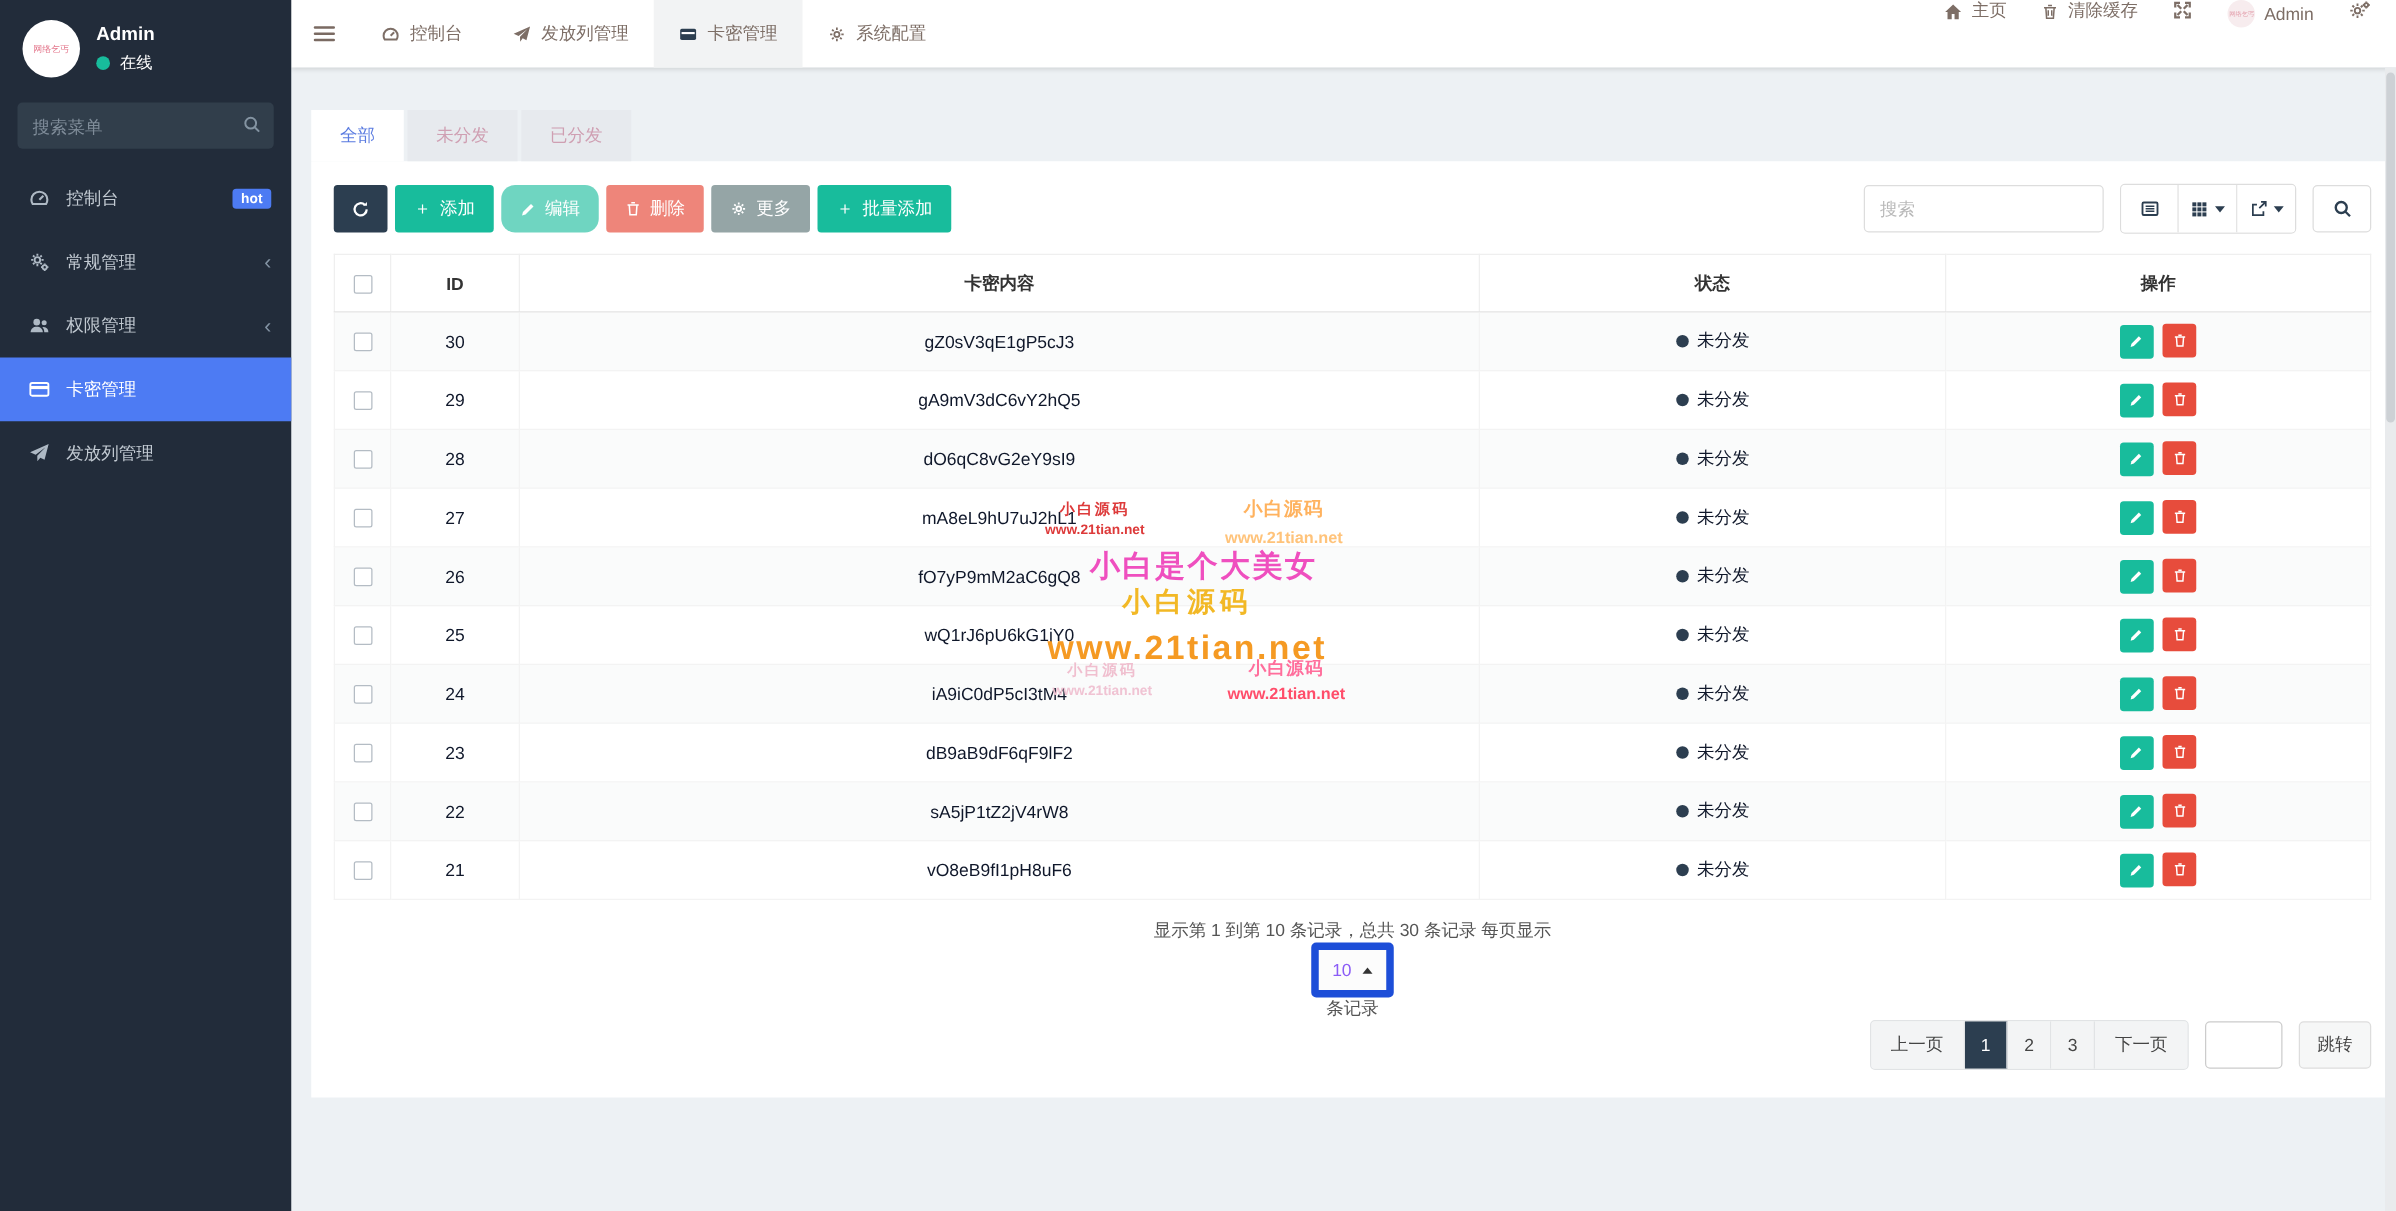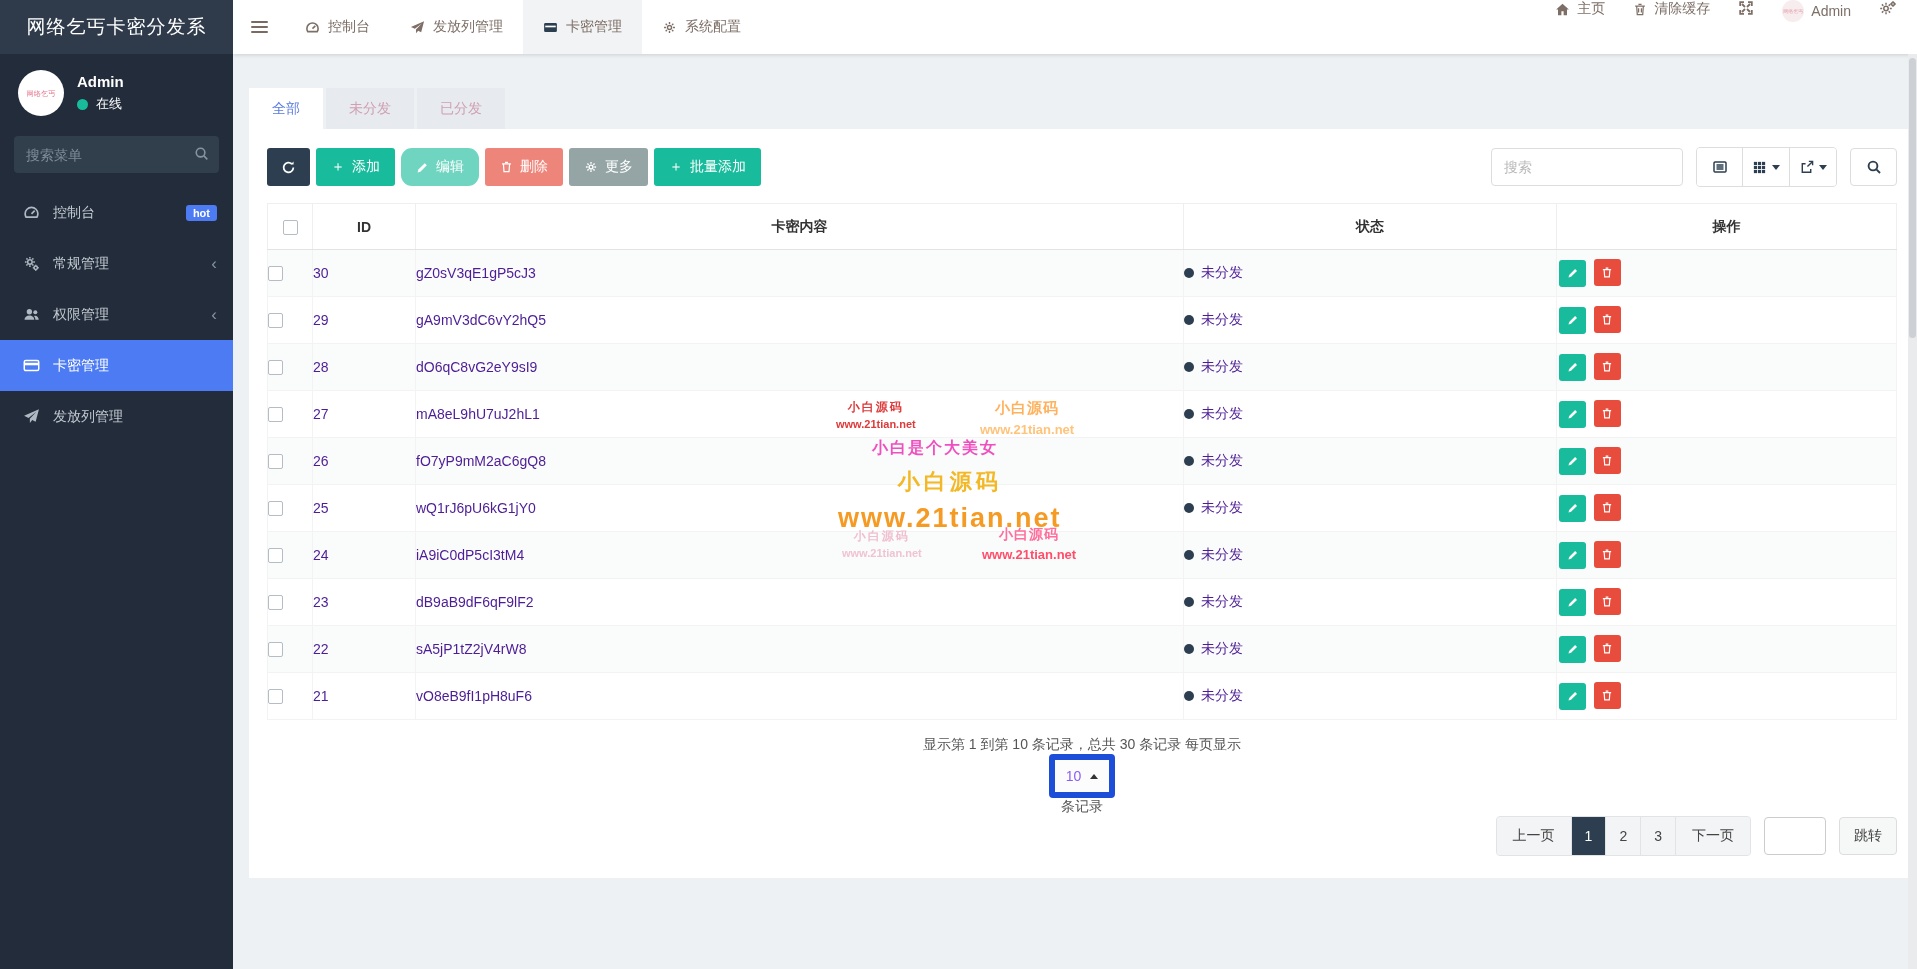--- a/index.html
+++ b/index.html
@@ -58,21 +58,21 @@
   .search-input::placeholder { color:#b9b9b9; }
   .tool-group { display:flex; margin-left:13px; border:1px solid #ddd; border-radius:4px; overflow:hidden; }
   .tool-btn { min-width:46px; height:38px; background:#fff; display:flex; align-items:center; justify-content:center; gap:5px; color:#2c3e50; border-right:1px solid #ddd; cursor:pointer; padding:0 9px; }
   .tool-group .tool-btn:last-child { border-right:none; }
   .search-btn { margin-left:13px; width:47px; height:38px; border:1px solid #ddd; border-radius:4px; background:#fff; color:#2c3e50; display:flex; align-items:center; justify-content:center; cursor:pointer; }
   .caret-down { width:0; height:0; border-left:4px solid transparent; border-right:4px solid transparent; border-top:5px solid #2c3e50; }
   .caret-up { width:0; height:0; border-left:4px solid transparent; border-right:4px solid transparent; border-bottom:5px solid #333; }
 
   table.grid { width:100%; border-collapse:collapse; margin-top:16px; font-size:14px; }
   .grid th { height:46px; font-weight:bold; color:#333; border:1px solid #efefef; border-bottom:1px solid #e3e3e3; background:#fff; }
-  .grid td { height:47px; color:#4c1d95; border:1px solid #f3f3f3; }
+  .grid td { height:47px; text-align:center; color:#0f172a; border:1px solid #f3f3f3; }
   .grid tbody tr:nth-child(odd) td { background:#fafbfb; }
   .col-check { width:45px; } .col-id { width:103px; } .col-key { width:768px; } .col-status { width:373px; }
   .cbx { display:inline-block; width:15px; height:15px; border:1.5px solid #b4bcc4; border-radius:2px; background:#fff; vertical-align:middle; cursor:pointer; }
   .status-cell { display:inline-flex; align-items:center; gap:7px; }
   .dot-navy { width:10px; height:10px; border-radius:50%; background:#2c3e50; display:inline-block; }
   .act { width:27px; height:27px; border:none; border-radius:3px; display:inline-flex; align-items:center; justify-content:center; color:#fff; margin:0 2px; cursor:pointer; }
   .act-edit { background:#18bc9c; }
   .act-del { background:#e74c3c; }
 
   .table-footer { display:flex; align-items:center; margin-top:16px; color:#555; font-size:14px;flex-direction:column; }
@@ -85,39 +85,38 @@
   .page-group .page-item:last-child { border-right:none; }
   .jump-input { width:62px; height:38px; border:1px solid #ccc; border-radius:4px; margin-left:13px; background:#fff; outline:none; padding:0 8px; font-size:14px; }
   .jump-btn { margin-left:13px; height:38px; padding:0 14px; border:1px solid #ddd; border-radius:4px; background:#f6f7f7; color:#444; font-size:14px; cursor:pointer; font-family:inherit; }
 
   
   .wm { position:absolute; z-index:8; pointer-events:none; font-weight:bold; text-align:center; line-height:1.5; }
   .wm1 { left:836px; top:398px; color:#dd3a3a; font-size:12px; letter-spacing:2px; }
   .wm1 .sub { font-size:11px; letter-spacing:0; }
   .wm2 { left:980px; top:397px; color:#ffb25e; font-size:15px; letter-spacing:1px; }
   .wm2 .sub { font-size:13px; color:#ffc37a; letter-spacing:0; }
-  .wm3 { left:872px; top:436px; color:#ef4fbf; font-size:16px; letter-spacing:2px; }
+  .wm3 { left:872px; top:436px; color:#ef4fbf; font-size:24px; letter-spacing:2px; }
   .wm4 { left:838px; top:465px; color:#f2b825; font-size:22px; letter-spacing:4px; }
   .wm4 .sub { font-size:27px; color:#f59a23; letter-spacing:2px; }
   .wm5 { left:842px; top:527px; color:#f0bfcf; font-size:12px; letter-spacing:2px; }
   .wm5 .sub { font-size:11px; color:#f0c3d3; letter-spacing:0; }
   .wm6 { left:982px; top:524px; color:#ff6e9c; font-size:14px; letter-spacing:1px; }
   .wm6 .sub { font-size:13px; color:#ff4d6a; letter-spacing:0; }
 
   
   .scrollbar { position:absolute; right:0; top:54px; bottom:0; width:9px; background:#e9ebed; z-index:20; }
   .scrollbar .thumb { position:absolute; top:4px; left:1px; width:7px; height:280px; border-radius:4px; background:#cdd1d5; }
 
   .ic { display:inline-flex; } svg { display:block; }
 </style>
 </head>
 <body>
 
 <aside class="sidebar">
-  <div class="brand">网络乞丐卡密分发系</div>
   <div class="user-panel">
     <div class="avatar">
         <span>网络乞丐</span>
       </div>
     <div>
       <div class="user-name">Admin</div>
       <div class="user-status">
           <i class="dot-green"></i>
           <span>在线</span>
         </div>

